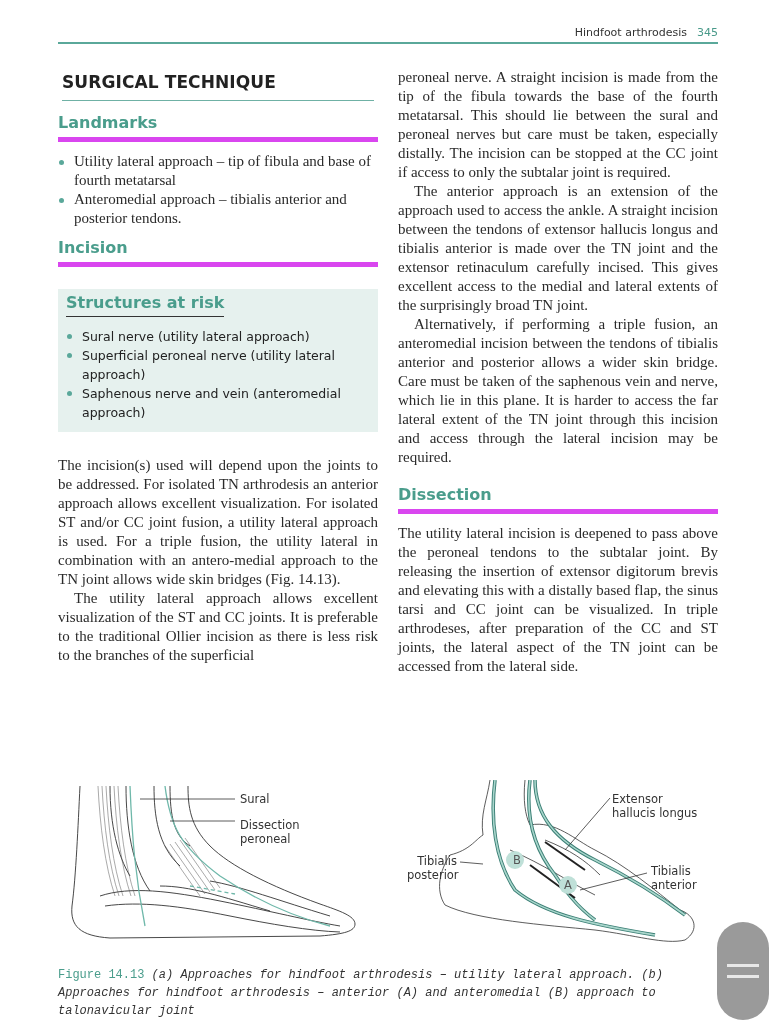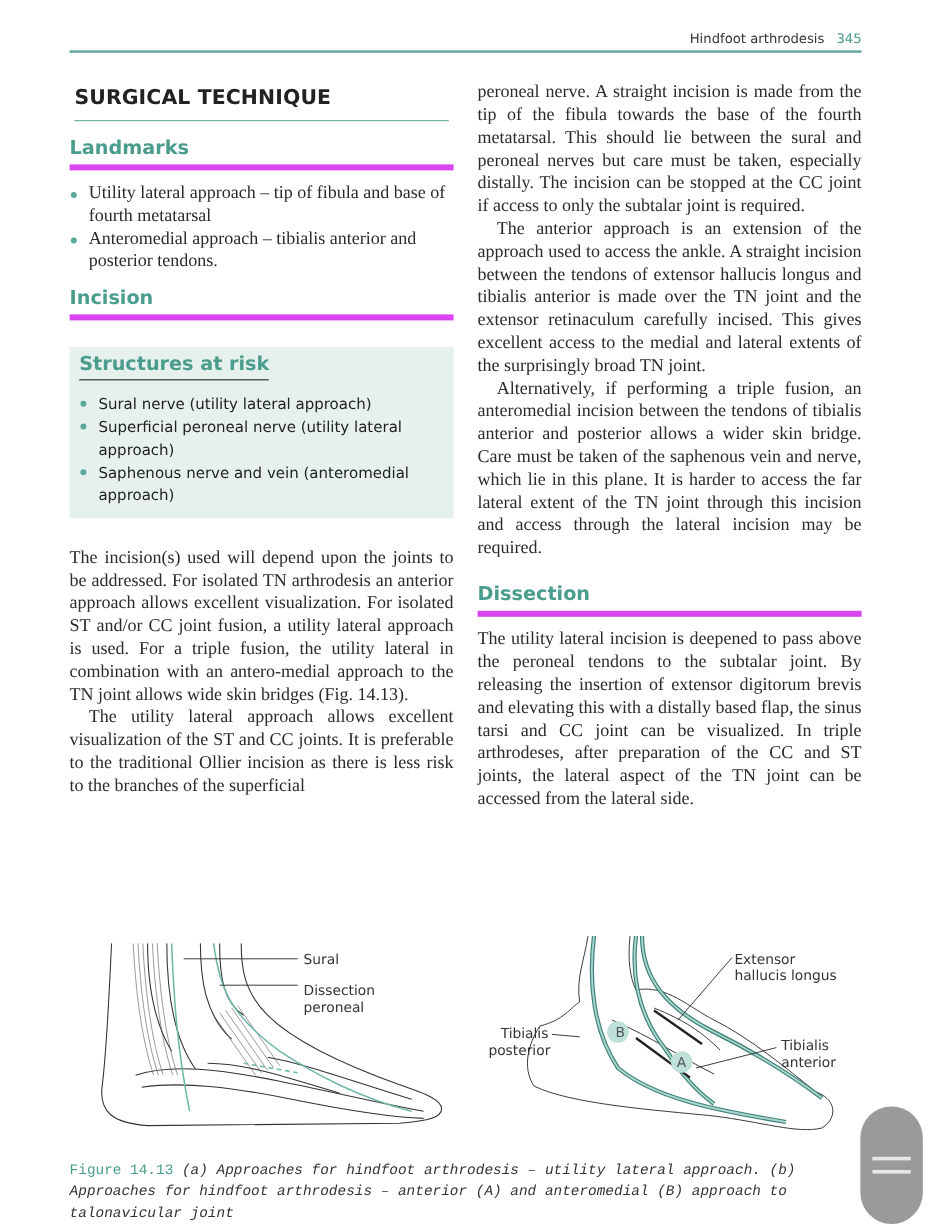--- a/index.html
+++ b/index.html
@@ -24,21 +24,21 @@
 
   .box { background: #e6f1ee; margin-top: 22px; padding: 4px 8px 10px 8px; }
   .box-title { display: inline-block; font-size: 16px; color: #4a9d8c; padding: 0 0 4px 0; border-bottom: 1px solid #333; margin: 0; }
   .box ul { list-style: none; margin: 10px 0 0 0; padding: 0; font-size: 12.5px; line-height: 19px; color: #222; }
   .box ul li { position: relative; padding-left: 16px; }
   .box ul li::before { content: ""; position: absolute; left: 1px; top: 7px; width: 5px; height: 5px; border-radius: 50%; background: #5aa89a; }
 
   p.body { font-size: 15px; line-height: 19px; text-align: justify; margin: 0; }
   p.body.indent { text-indent: 16px; }
 
-  .figure-a { position: absolute; left: 83px; top: 786px; width: 310px; height: 165px; }
+  .figure-a { position: absolute; left: 70px; top: 786px; width: 310px; height: 165px; }
   .figure-b { position: absolute; left: 395px; top: 780px; width: 320px; height: 165px; }
   .lbl { position: absolute; font-size: 11.5px; color: #333; line-height: 14px; }
 
   .caption { position: absolute; left: 58px; top: 966px; width: 640px; font-size: 12px; line-height: 18px; color: #333; font-style: italic; font-family: Liberation Mono, monospace; }
   .caption .fig-label { color: #4a9d8c; font-style: normal; }
 
   .scroll-handle { position: absolute; left: 717px; top: 922px; width: 52px; height: 98px; border-radius: 26px; background: #9a9a9a; }
   .scroll-handle .bar { position: absolute; left: 10px; width: 32px; height: 3px; background: #e8e8e8; }
 </style>
 </head>

